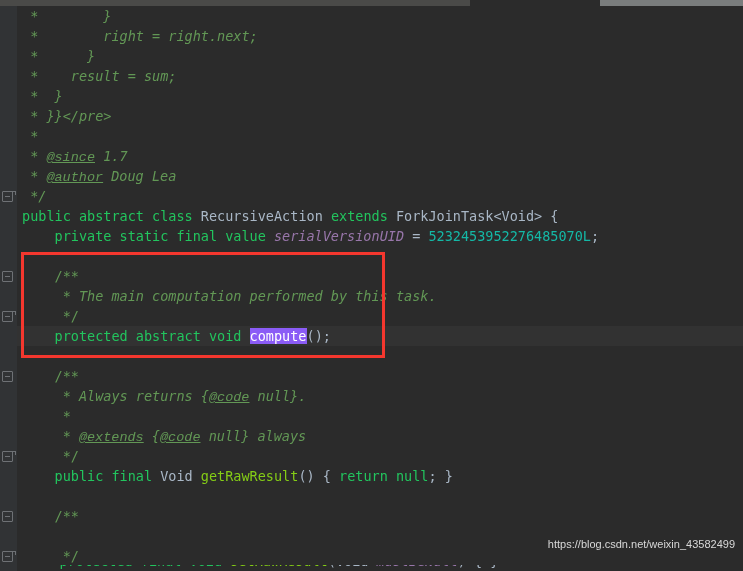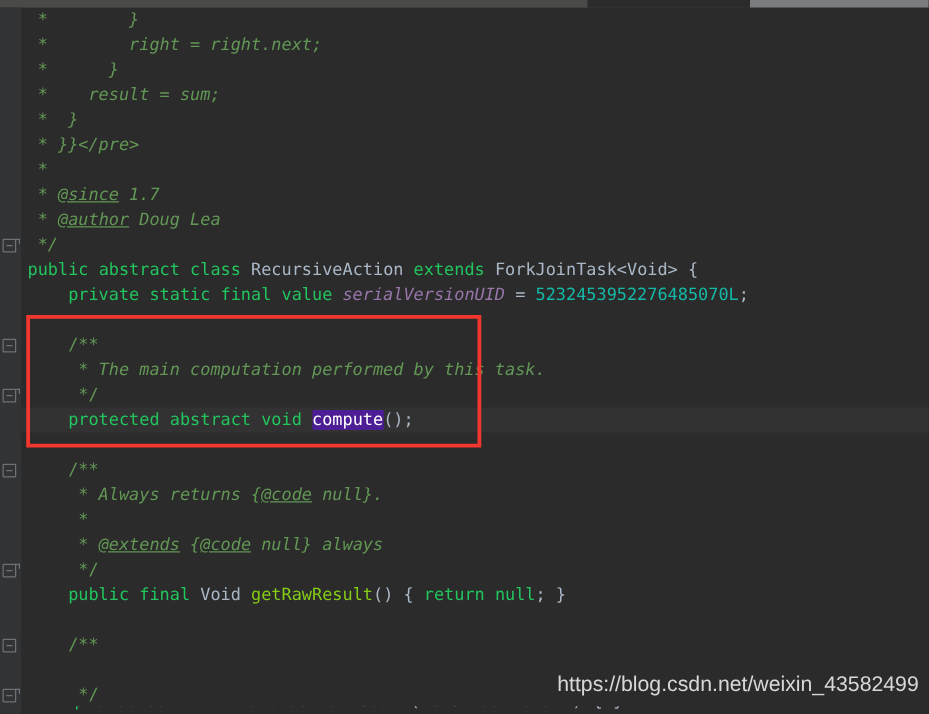--- a/index.html
+++ b/index.html
@@ -104,49 +104,49 @@
     white-space: pre;
     padding-left: 5px;
     color: #a9b7c6;
   }
   .code-line.current {
     background: #323232;
   }
 
   
   .cmt      { color: #629755; font-style: italic; }
-  .cmt-tag  { color: #629755; font-style: italic; text-decoration: underline; }
+  .cmt-tag  { color: #629755; font-style: italic; text-decoration: underline; font-family: Liberation Mono, monospace; }
   .cmt-b    { color: #629755; }
   .kw       { color: #22c55e; }
   .ident    { color: #a9b7c6; }
   .field    { color: #9876aa; font-style: italic; }
   .num      { color: #14b8a6; }
   .method   { color: #84cc16; }
   .punc     { color: #a9b7c6; }
-  .sel      { background: #4c1d95; color: #ffffff; }
+  .sel      { background: #8b5cf6; color: #ffffff; }
 
   
   #red-box {
     position: absolute;
     left: 21px;
     top: 252px;
     width: 364px;
     height: 106px;
     border: 3px solid #f4372e;
     box-sizing: border-box;
     pointer-events: none;
   }
 
   
   #watermark {
     position: absolute;
     right: 8px;
     top: 538px;
     font-family: "Liberation Sans", sans-serif;
-    font-size: 17px;
+    font-size: 11px;
     color: #d8d8d8;
     letter-spacing: 0px;
     white-space: nowrap;
   }
 
   
   #bottom-clip {
     position: absolute;
     left: 0;
     top: 565px;

